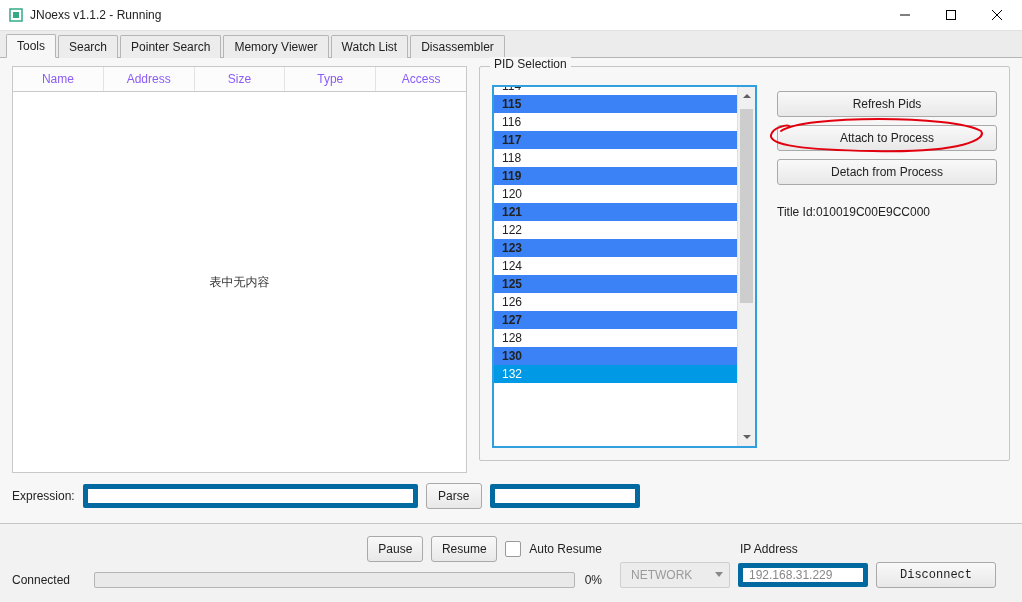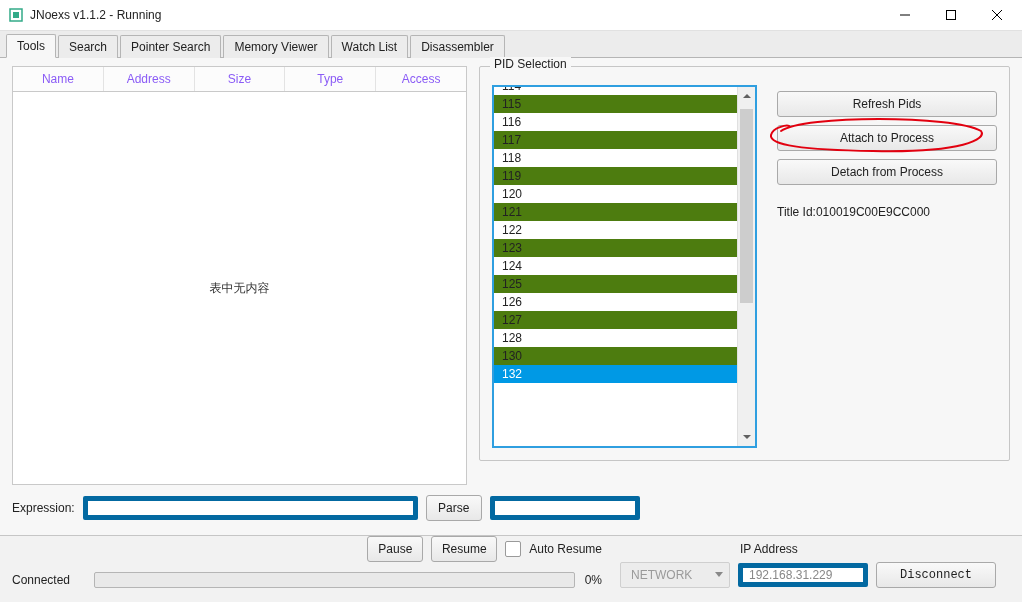--- a/index.html
+++ b/index.html
@@ -31,21 +31,21 @@
   .thead .th:last-child { border-right: none; }
   .tbody { flex: 1; background: #fff; border: 1px solid #c9c9c9; border-top: none; display: flex; align-items: center; justify-content: center; color: #333; }
 
   
   .right-panel { flex: 1; position: relative; }
   .fieldset { border: 1px solid #c6c6c6; border-radius: 2px; padding: 18px 12px 12px 12px; position: relative; height: 395px; display: flex; gap: 20px; }
   .fieldset .legend { position: absolute; top: -10px; left: 10px; background: #f7f7f7; padding: 0 4px; font-size: 12px; }
   .listwrap { width: 265px; height: 100%; border: 2px solid #2f9fe0; display: flex; background: #fff; }
   .listbox { flex: 1; overflow: hidden; }
   .listitem { padding: 2px 8px; font-size: 12px; }
-  .listitem.alt { background: #4d7c0f; }
+  .listitem.alt { background: #3b82f6; font-weight: bold; }
   .listitem.selected { background: #0099e5; color: #fff; }
   .scrollbar { width: 18px; background: #f0f0f0; display: flex; flex-direction: column; border-left: 1px solid #e0e0e0; }
   .sb-btn { height: 18px; display: flex; align-items: center; justify-content: center; }
   .sb-btn svg { fill: #606060; }
   .sb-track { flex: 1; position: relative; }
   .sb-thumb { position: absolute; left: 2px; right: 2px; background: #cdcdcd; border-radius: 0; }
 
   .sidebtns { flex: 1; display: flex; flex-direction: column; gap: 8px; padding-top: 6px; position: relative; }
   .btn { height: 26px; display: flex; align-items: center; justify-content: center; background: linear-gradient(#f9f9f9, #e8e8e8); border: 1px solid #a9a9a9; border-radius: 3px; font-size: 12px; cursor: default; }
   .titleid { margin-top: 12px; font-size: 12px; }
@@ -54,21 +54,21 @@
   .hand-circle path { stroke: #e2000f; stroke-width: 2; fill: none; stroke-linecap: round; }
 
   
   .expr-row { display: flex; align-items: center; gap: 8px; padding: 10px 12px 14px 12px; }
   .expr-label { font-size: 12px; }
   .input { height: 24px; border: 5px solid #0369a1; background: #fff; border-radius: 2px; padding: 0 6px; font-size: 12px; }
   .expr-row .expr-input { width: 335px; }
   .expr-row .result-input { width: 150px; }
 
   
-  .bottom { border-top: 1px solid #c6c6c6; background: #f2f2f2; padding: 0 12px 14px 12px; display: flex; align-items: flex-end; gap: 18px; }
+  .bottom { border-top: 1px solid #c6c6c6; background: #f2f2f2; padding: 12px 12px 14px 12px; display: flex; align-items: flex-end; gap: 18px; }
   .bottom-left { flex: 0 0 590px; }
   .bottom-left-row1 { display: flex; align-items: center; gap: 8px; margin-bottom: 10px; }
   .bottom-left-row1 .spacer { flex: 1; }
   .checkbox { width: 16px; height: 16px; border: 1px solid #9a9a9a; background: #fff; border-radius: 2px; }
   .progressbar { flex: 1; display: flex; align-items: center; gap: 10px; }
   .pb-track { flex: 1; height: 16px; border: 1px solid #b5b5b5; background: #e9e9e9; border-radius: 2px; }
   .bottom-right { flex: 1; display: flex; flex-direction: column; gap: 6px; }
   .bottom-right-row { display: flex; gap: 8px; align-items: center; }
   .combo { width: 110px; height: 26px; border: 1px solid #cfcfcf; background: #ececec; border-radius: 2px; display: flex; align-items: center; justify-content: space-between; padding: 0 6px 0 10px; color: #9a9a9a; }
   .combo svg { fill: #888; }

